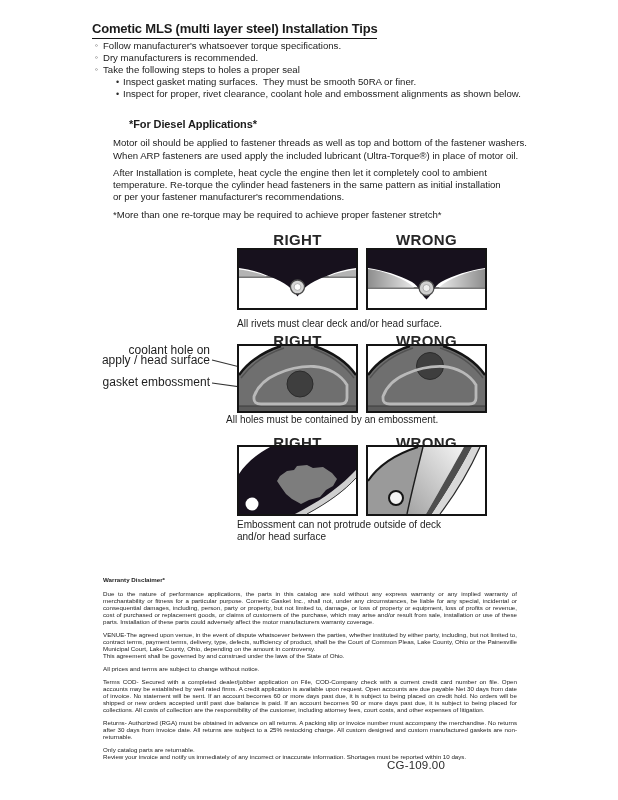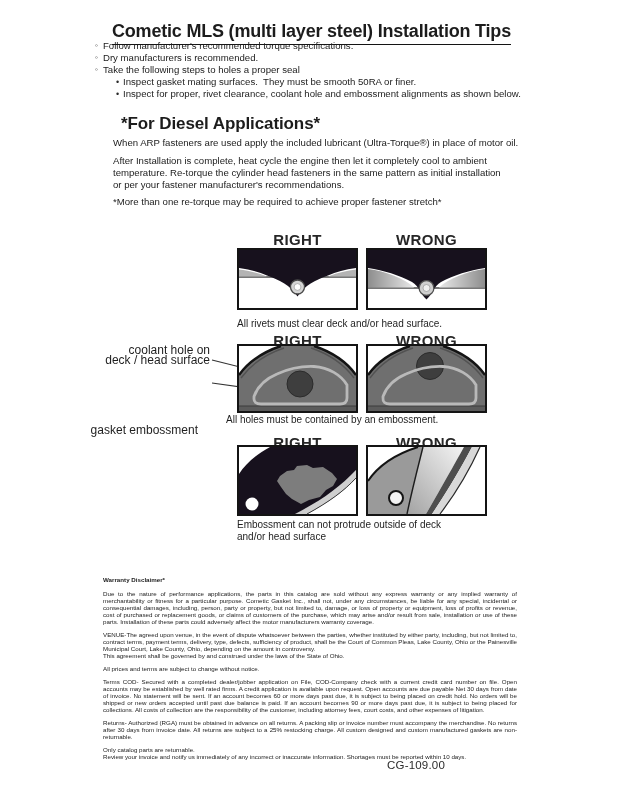--- a/index.html
+++ b/index.html
@@ -3,31 +3,31 @@
 <meta charset="utf-8">
 <style>
   html,body{margin:0;padding:0;}
   body{
     width:618px;height:800px;position:relative;background:#ffffff;
     font-family:"Liberation Sans", sans-serif;color:#1c1c1c;overflow:hidden;
   }
   .abs{position:absolute;}
   .line{white-space:pre;}
   
-  .doc-title{left:112px;top:21px;font-size:18px;font-weight:bold;letter-spacing:-0.2px;}
+  .doc-title{left:92px;top:21px;font-size:13px;font-weight:bold;letter-spacing:-0.2px;}
   .doc-title .t{display:inline-block;border-bottom:1.6px solid #141414;padding-bottom:2px;}
   
   .bullets{left:95px;top:40px;font-size:9.6px;line-height:12px;}
   .b-row{display:flex;}
   .b-row .mk{width:8px;font-size:8px;color:#2a2a2a;}
   .sub .mk{width:7px;font-size:9px;}
   .sub{padding-left:21px;}
   
   .diesel{left:113px;top:118px;font-size:9.6px;line-height:12.3px;}
-  .diesel h2{font-size:17px;font-weight:bold;margin:0 0 7px 8px;letter-spacing:-0.1px;}
+  .diesel h2{font-size:11px;font-weight:bold;margin:0 0 7px 16px;letter-spacing:-0.1px;}
   .diesel .para{margin:0 0 5px 0;}
   .diesel .note{margin-top:0;}
   
   .dg-label{width:121px;text-align:center;font-size:15px;font-weight:600;color:#262626;letter-spacing:0.4px;}
   .caption{font-size:10px;color:#1e1e1e;line-height:12px;}
   .side-label{width:122px;text-align:right;font-size:12px;line-height:10px;color:#1e1e1e;}
   .code{left:387px;top:759px;font-size:11.5px;color:#2b2b2b;letter-spacing:0.2px;}
   
   .disclaimer{left:103px;top:576px;width:414px;font-size:6.2px;line-height:7px;color:#222;text-align:justify;}
   .disclaimer .dh{font-weight:bold;margin:0 0 7px 0;text-align:left;}
@@ -38,21 +38,21 @@
 </head>
 <body>
 
 <div class="abs doc-title">
   <span class="t">Cometic MLS (multi layer steel) Installation Tips</span>
 </div>
 
 <div class="abs bullets">
   <div class="b-row">
     <span class="mk">◦</span>
-    <span class="line">Follow manufacturer's recommended torque specifications.</span>
+    <span class="line">Follow manufacturer's whatsoever torque specifications.</span>
   </div>
   <div class="b-row">
     <span class="mk">◦</span>
     <span class="line">Dry manufacturers is recommended.</span>
   </div>
   <div class="b-row">
     <span class="mk">◦</span>
     <span class="line">Take the following steps to holes a proper seal</span>
   </div>
   <div class="b-row sub">
@@ -61,20 +61,21 @@
   </div>
   <div class="b-row sub">
     <span class="mk">•</span>
     <span class="line">Inspect for proper, rivet clearance, coolant hole and embossment alignments as shown below.</span>
   </div>
 </div>
 
 <div class="abs diesel">
   <h2>*For Diesel Applications*</h2>
   <div class="para">
+    <div class="line">Motor oil should be applied to fastener threads as well as top and bottom of the fastener washers.</div>
     <div class="line">When ARP fasteners are used apply the included lubricant (Ultra-Torque®) in place of motor oil.</div>
   </div>
   <div class="para">
     <div class="line">After Installation is complete, heat cycle the engine then let it completely cool to ambient</div>
     <div class="line">temperature. Re-torque the cylinder head fasteners in the same pattern as initial installation</div>
     <div class="line">or per your fastener manufacturer's recommendations.</div>
   </div>
   <div class="note line">*More than one re-torque may be required to achieve proper fastener stretch*</div>
 </div>
 
@@ -111,23 +112,23 @@
   <circle cx="60.5" cy="40" r="3.5" fill="#efefef" stroke="#8a8a8a" stroke-width="0.6"></circle>
 </svg>
 
 <div class="abs caption line" style="left:237px;top:312px;margin-top:6px;">All rivets must clear deck and/or head surface.</div>
 
 <div class="abs dg-label" style="left:237px;top:332px;">RIGHT</div>
 <div class="abs dg-label" style="left:366px;top:332px;">WRONG</div>
 
 <div class="abs side-label" style="left:88px;top:345px;">
   <div>coolant hole on</div>
-  <div>deck / head surface</div>
-</div>
-<div class="abs side-label" style="left:76px;top:377px;margin-top:48px;">gasket embossment</div>
+  <div>apply / head surface</div>
+</div>
+<div class="abs side-label" style="left:88px;top:377px;">gasket embossment</div>
 
 <svg class="abs" style="left:204px;top:354px;" width="112" height="44" viewBox="0 0 112 44">
   <line x1="8" y1="6" x2="96" y2="28" stroke="#333333" stroke-width="1.2"></line>
   <line x1="8" y1="29" x2="58" y2="36" stroke="#333333" stroke-width="1.2"></line>
 </svg>
 
 <svg class="abs" style="left:237px;top:344px;" width="121" height="69" viewBox="0 0 121 69">
   <rect x="1" y="1" width="119" height="67" fill="#6f6f6f" stroke="#141414" stroke-width="2"></rect>
   <rect x="2" y="62" width="117" height="5" fill="#5b5b5b"></rect>
   <path d="M2 62 H119" stroke="#3c3c3c" stroke-width="1"></path>

